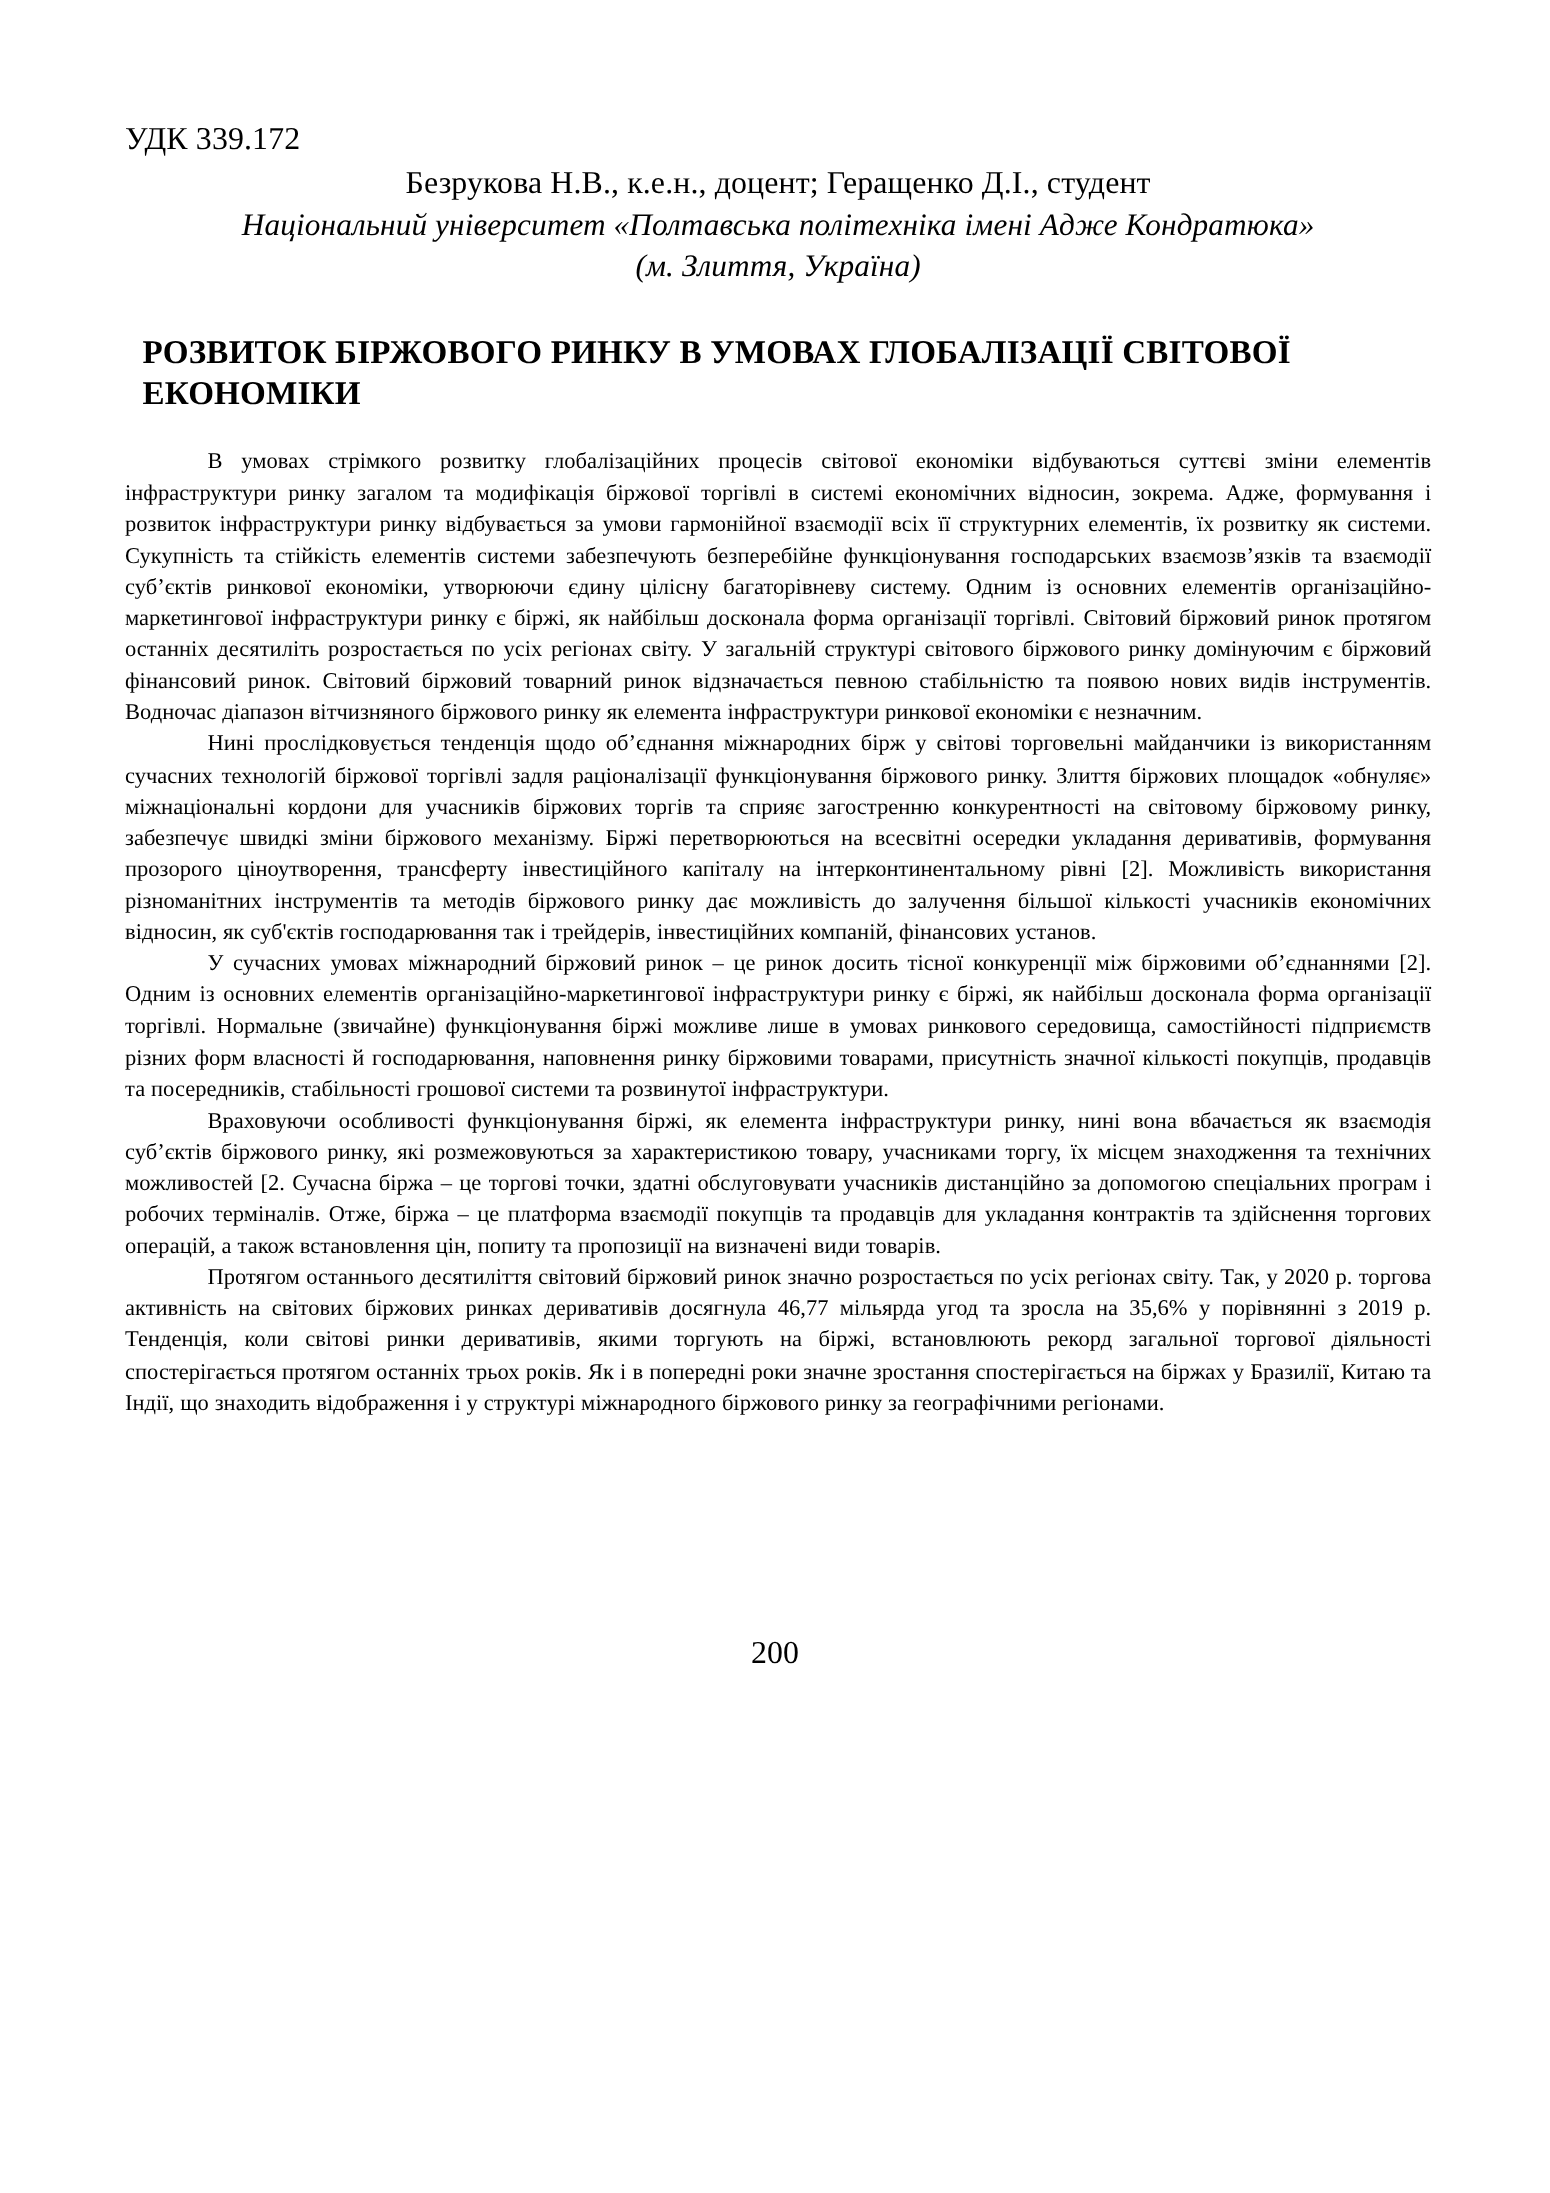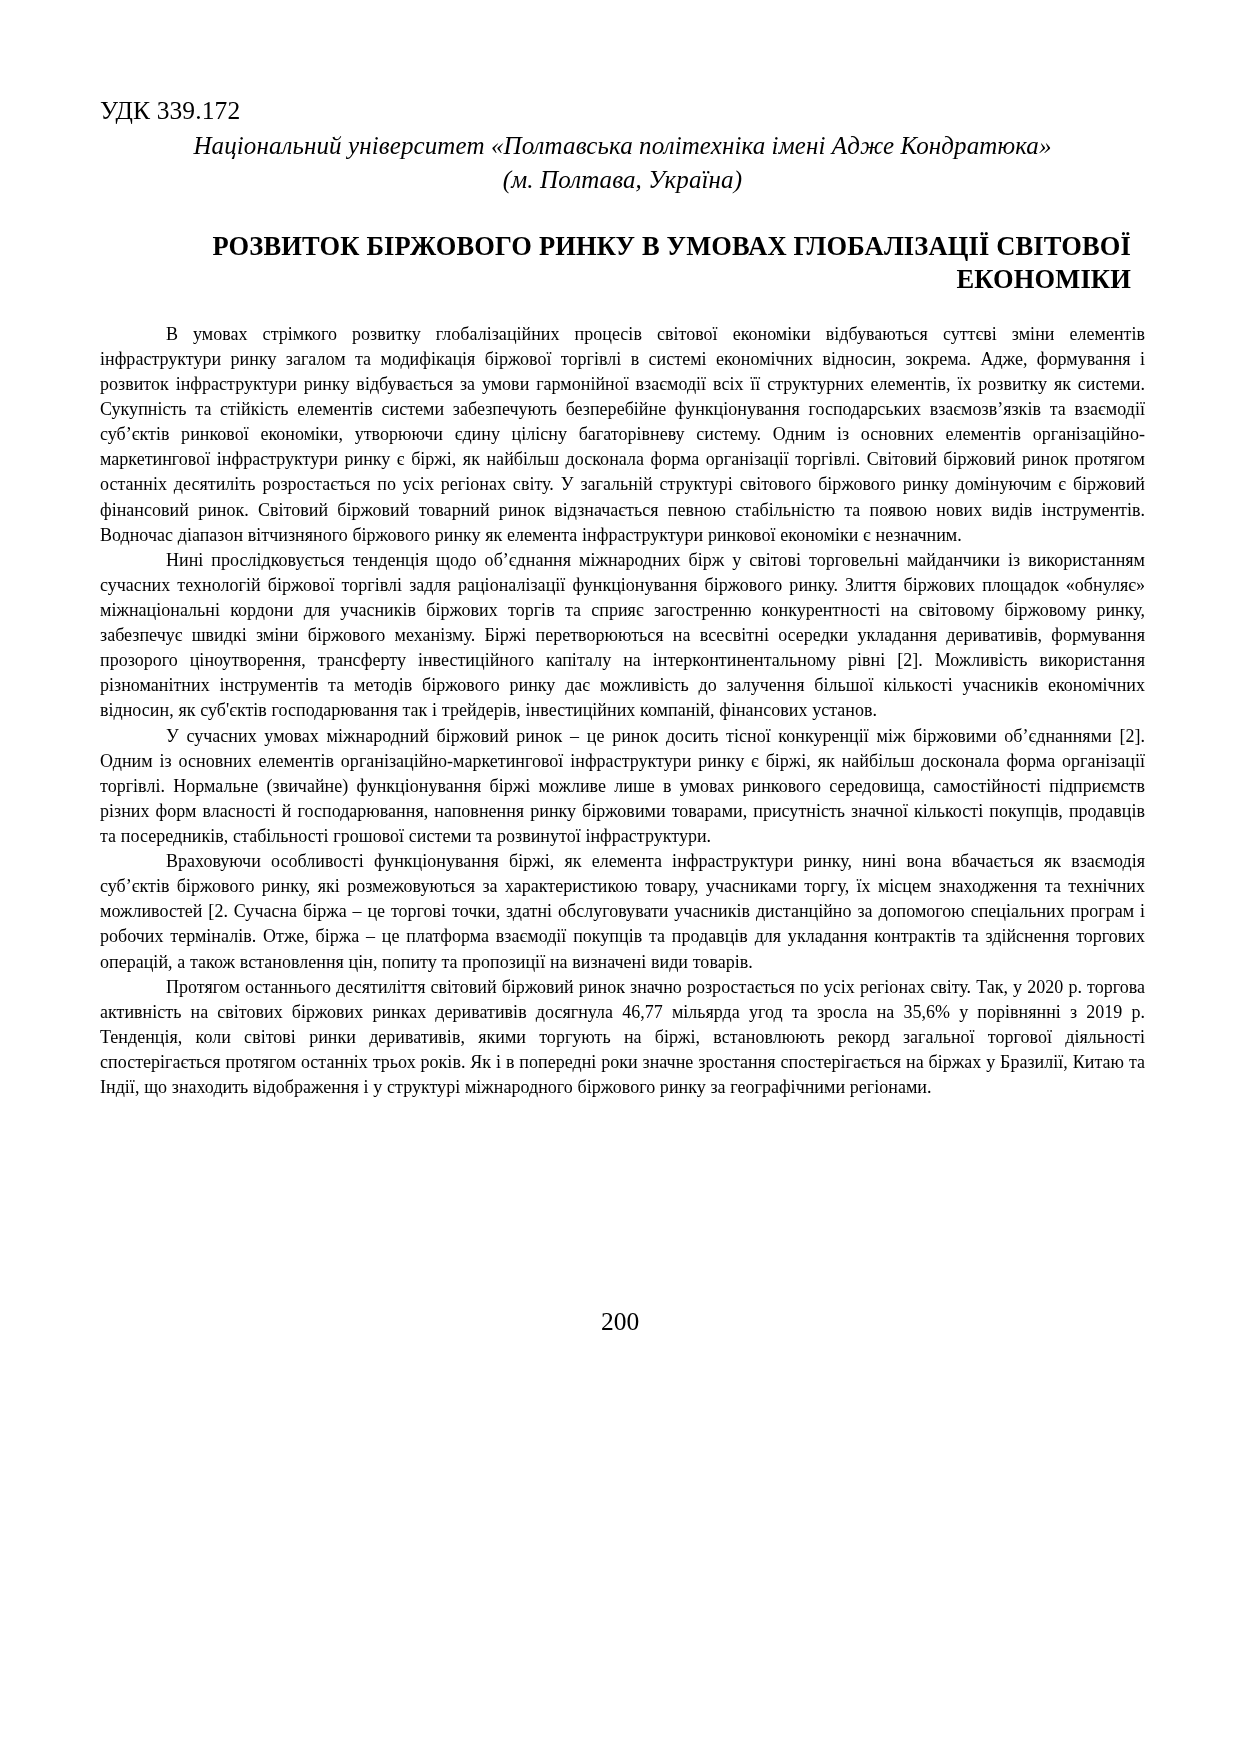--- a/index.html
+++ b/index.html
@@ -54,21 +54,21 @@
     font-size: 25px;
     line-height: 1.3;
     font-style: italic;
     margin: 1px 0 0 0;
     letter-spacing: 0.1px;
   }
 
   .title {
     font-size: 26.5px;
     font-weight: bold;
-    text-align: right;
+    text-align: left;
     line-height: 1.24;
     margin: 34px 14px 0 14px;
     letter-spacing: 0.15px;
     text-transform: uppercase;
   }
 
   .body-copy {
     margin-top: 26px;
   }
 
@@ -95,22 +95,23 @@
   }
 </style>
 </head>
 <body>
 
 <div class="page">
 
   <div class="udk">УДК 339.172</div>
 
   <div class="byline-block">
+    <div class="authors">Безрукова Н.В., к.е.н., доцент; Геращенко Д.І., студент</div>
     <div class="affiliation">Національний університет «Полтавська політехніка імені Адже Кондратюка»</div>
-    <div class="city">(м. Полтава, Україна)</div>
+    <div class="city">(м. Злиття, Україна)</div>
   </div>
 
   <h1 class="title">РОЗВИТОК БІРЖОВОГО РИНКУ В УМОВАХ ГЛОБАЛІЗАЦІЇ СВІТОВОЇ ЕКОНОМІКИ</h1>
 
   <div class="body-copy">
     <p class="para">В умовах стрімкого розвитку глобалізаційних процесів світової економіки відбуваються суттєві зміни елементів інфраструктури ринку загалом та модифікація біржової торгівлі в системі економічних відносин, зокрема. Адже, формування і розвиток інфраструктури ринку відбувається за умови гармонійної взаємодії всіх її структурних елементів, їх розвитку як системи. Сукупність та стійкість елементів системи забезпечують безперебійне функціонування господарських взаємозв’язків та взаємодії суб’єктів ринкової економіки, утворюючи єдину цілісну багаторівневу систему. Одним із основних елементів організаційно-маркетингової інфраструктури ринку є біржі, як найбільш досконала форма організації торгівлі. Світовий біржовий ринок протягом останніх десятиліть розростається по усіх регіонах світу. У загальній структурі світового біржового ринку домінуючим є біржовий фінансовий ринок. Світовий біржовий товарний ринок відзначається певною стабільністю та появою нових видів інструментів. Водночас діапазон вітчизняного біржового ринку як елемента інфраструктури ринкової економіки є незначним.</p>
     <p class="para">Нині прослідковується тенденція щодо об’єднання міжнародних бірж у світові торговельні майданчики із використанням сучасних технологій біржової торгівлі задля раціоналізації функціонування біржового ринку. Злиття біржових площадок «обнуляє» міжнаціональні кордони для учасників біржових торгів та сприяє загостренню конкурентності на світовому біржовому ринку, забезпечує швидкі зміни біржового механізму. Біржі перетворюються на всесвітні осередки укладання деривативів, формування прозорого ціноутворення, трансферту інвестиційного капіталу на інтерконтинентальному рівні [2]. Можливість використання різноманітних інструментів та методів біржового ринку дає можливість до залучення більшої кількості учасників економічних відносин, як суб'єктів господарювання так і трейдерів, інвестиційних компаній, фінансових установ.</p>
     <p class="para">У сучасних умовах міжнародний біржовий ринок – це ринок досить тісної конкуренції між біржовими об’єднаннями [2]. Одним із основних елементів організаційно-маркетингової інфраструктури ринку є біржі, як найбільш досконала форма організації торгівлі. Нормальне (звичайне) функціонування біржі можливе лише в умовах ринкового середовища, самостійності підприємств різних форм власності й господарювання, наповнення ринку біржовими товарами, присутність значної кількості покупців, продавців та посередників, стабільності грошової системи та розвинутої інфраструктури.</p>
     <p class="para">Враховуючи особливості функціонування біржі, як елемента інфраструктури ринку, нині вона вбачається як взаємодія суб’єктів біржового ринку, які розмежовуються за характеристикою товару, учасниками торгу, їх місцем знаходження та технічних можливостей [2. Сучасна біржа – це торгові точки, здатні обслуговувати учасників дистанційно за допомогою спеціальних програм і робочих терміналів. Отже, біржа – це платформа взаємодії покупців та продавців для укладання контрактів та здійснення торгових операцій, а також встановлення цін, попиту та пропозиції на визначені види товарів.</p>
     <p class="para">Протягом останнього десятиліття світовий біржовий ринок значно розростається по усіх регіонах світу. Так, у 2020 р. торгова активність на світових біржових ринках деривативів досягнула 46,77 мільярда угод та зросла на 35,6% у порівнянні з 2019 р. Тенденція, коли світові ринки деривативів, якими торгують на біржі, встановлюють рекорд загальної торгової діяльності спостерігається протягом останніх трьох років. Як і в попередні роки значне зростання спостерігається на біржах у Бразилії, Китаю та Індії, що знаходить відображення і у структурі міжнародного біржового ринку за географічними регіонами.</p>

